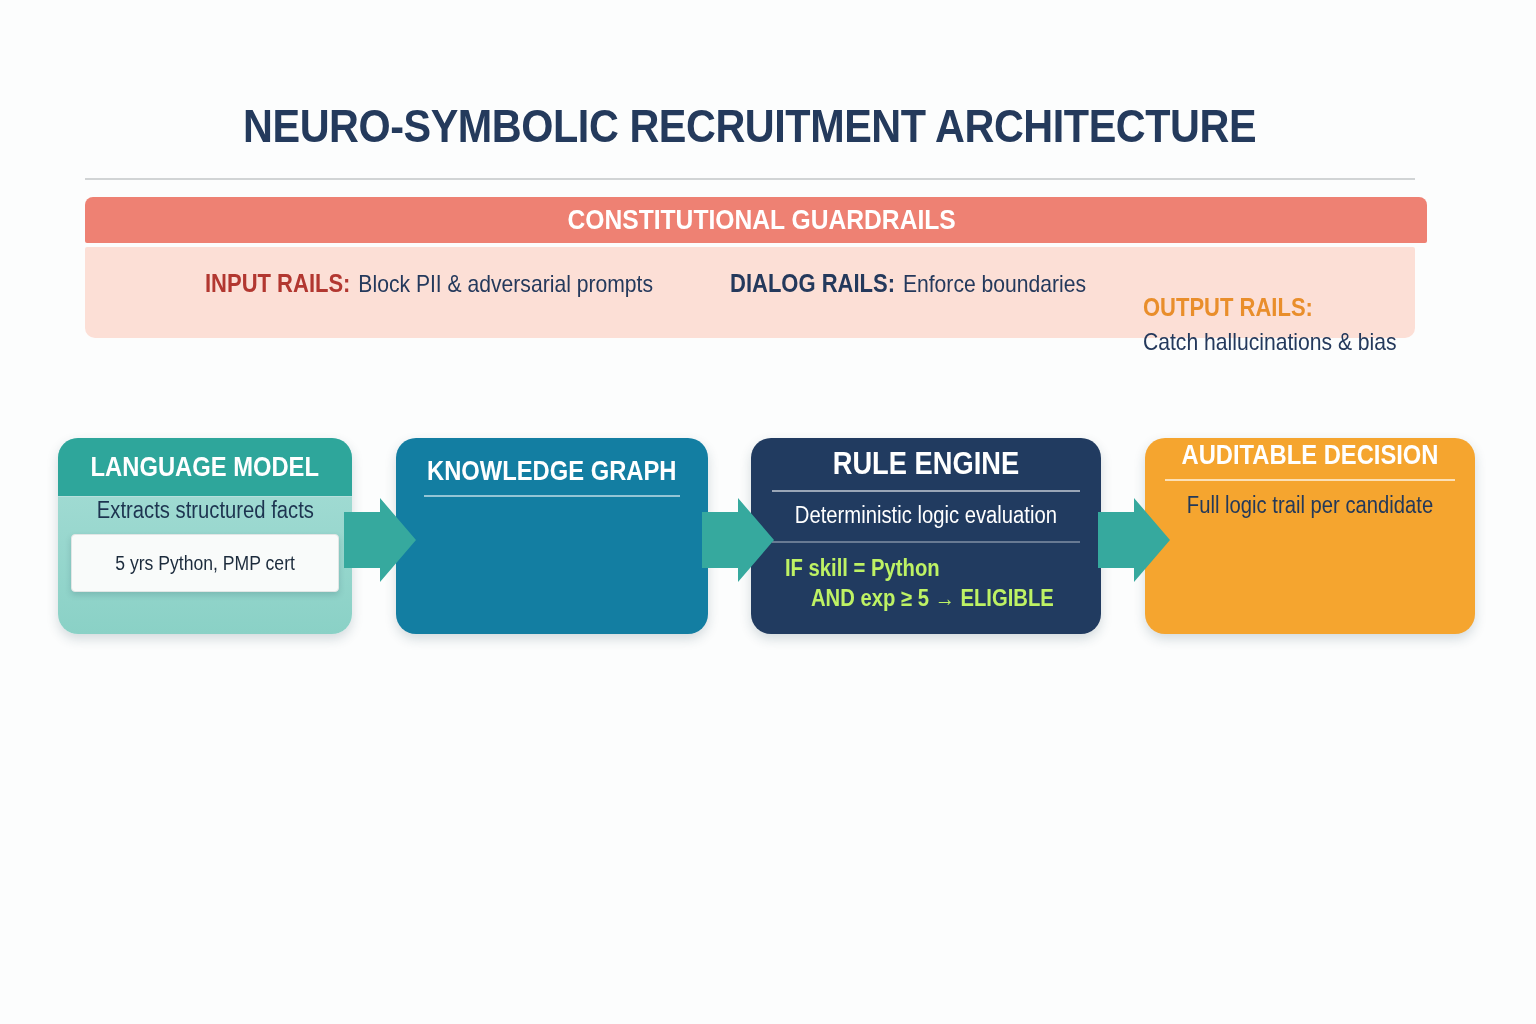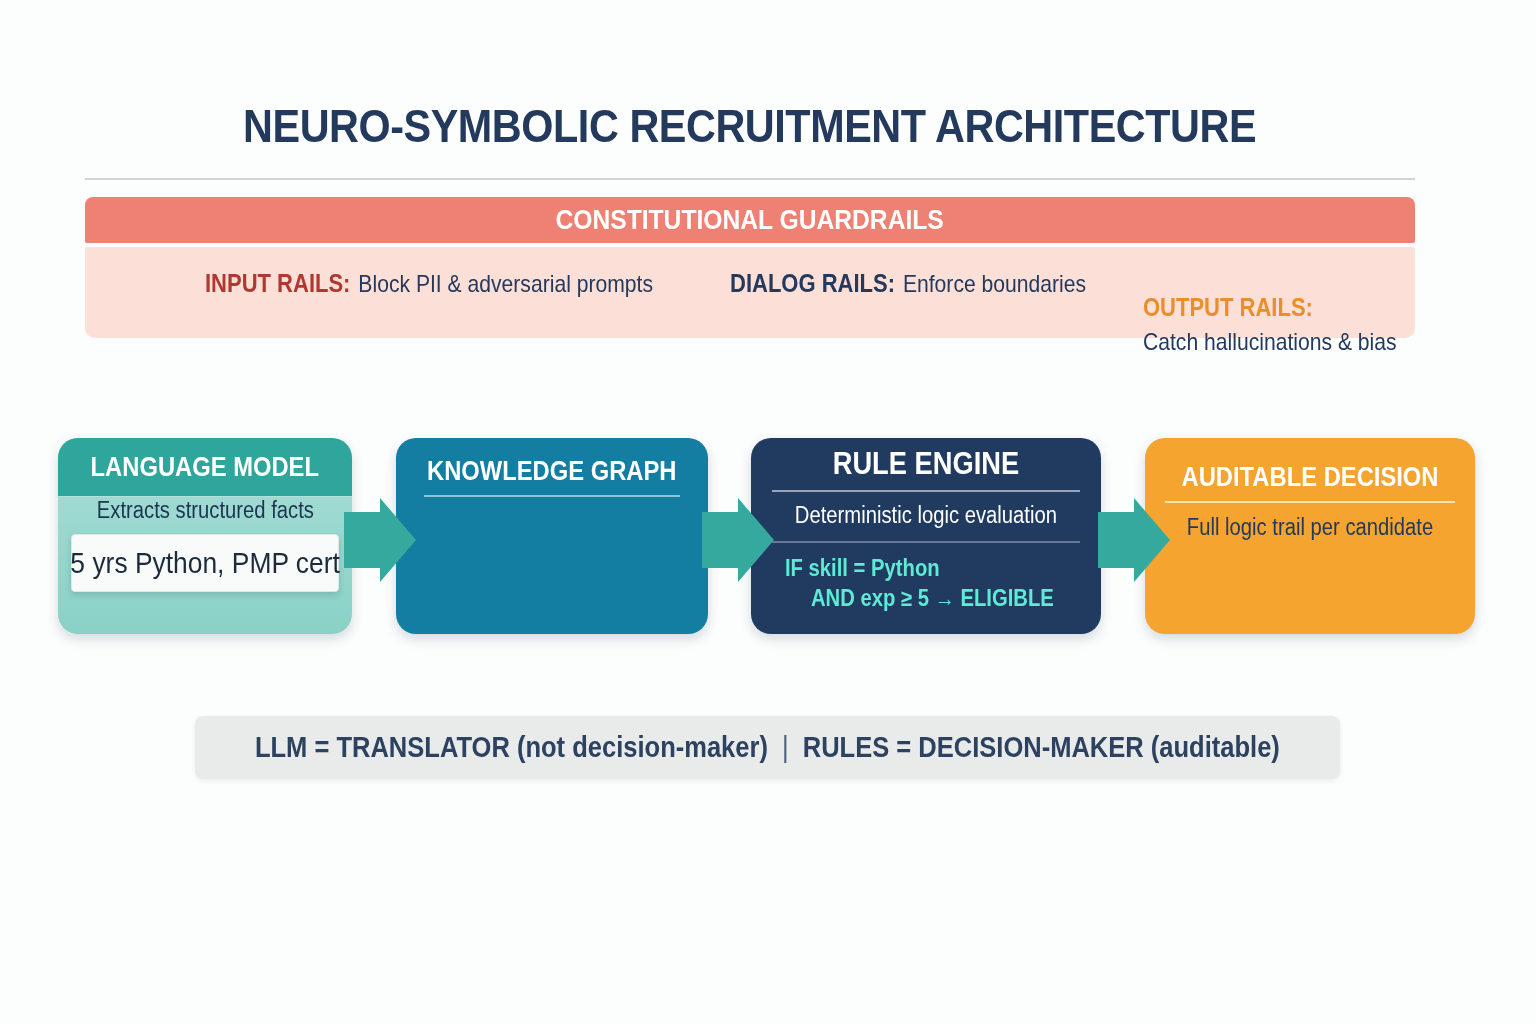--- a/index.html
+++ b/index.html
@@ -11,21 +11,21 @@
   
   .title{position:absolute;top:98px;left:85px;width:1330px;text-align:center;
          font-size:47px;font-weight:700;letter-spacing:-0.5px;color:#243a5c;}
 
   
   .top-divider{position:absolute;top:178px;left:85px;width:1330px;height:2px;background:#d1d4d5;}
 
   
   .banner{position:absolute;top:197px;left:85px;width:1330px;height:46px;background:#ee8173;
           border-radius:8px 8px 2px 2px;display:flex;align-items:center;justify-content:center;
-          color:#ffffff;font-size:28px;font-weight:700;}
+          color:#ffffff;font-size:28px;font-weight:700;padding-left:12px;}
   .rails-panel{position:absolute;top:247px;left:85px;width:1330px;height:91px;background:#fcdfd6;
           border-radius:2px 2px 10px 10px;}
   .rail{position:absolute;top:20px;font-size:24px;line-height:32px;}
   .rail b{font-weight:700;font-size:25px;margin-right:9px;}
   .rail .rail-text{color:#24395c;}
   .rail-input{left:120px;}  .rail-input b{color:#b23730;}
   .rail-dialog{left:645px;} .rail-dialog b{color:#24395c;}
   .rail-output{left:1058px;margin-top:24px;} .rail-output b{color:#e98e2b;}
   .rail-output .line2{display:block;margin-top:2px;}
 
@@ -34,35 +34,35 @@
         box-shadow:0 5px 12px rgba(30,60,80,0.18);}
   .fbox .btitle{font-weight:700;color:#fff;font-size:27px;text-align:center;}
   .bdivider{height:2px;margin:8px auto 0 auto;background:rgba(255,255,255,0.55);}
 
   .box-lm{left:58px;width:294px;background:linear-gradient(180deg,#a8ded7,#8ad1c6);}
   .box-lm .lm-header{height:58px;border-radius:20px 20px 0 0;background:#2ea69b;
         display:flex;align-items:center;justify-content:center;border-bottom:1px solid rgba(255,255,255,0.65);}
   .lm-sub{text-align:center;font-size:23px;color:#1d3450;}
   .lm-chip{margin:10px 13px 0 13px;height:56px;background:#f9fbfa;border:1px solid #e2e6e5;border-radius:4px;
         box-shadow:0 3px 6px rgba(30,60,80,0.18);display:flex;align-items:center;justify-content:center;
-        font-size:30px;color:#1c2b3c;}
+        font-size:20px;color:#1c2b3c;}
 
   .box-kg{left:396px;width:312px;background:#137ea2;padding-top:18px;box-sizing:border-box;}
   .box-kg .bdivider{width:82%;}
   .kg-sub{margin-top:11px;text-align:center;font-size:22px;color:#ffffff;}
 
   .box-re{left:751px;width:350px;background:#213b60;padding-top:8px;box-sizing:border-box;}
   .box-re .btitle{font-size:31px;}
   .box-re .bdivider{width:88%;}
   .re-sub{margin-top:10px;text-align:center;font-size:23px;color:#ffffff;}
   .re-div2{height:2px;width:88%;margin:12px auto 0 auto;background:rgba(255,255,255,0.32);}
-  .re-rules{margin:10px 0 0 34px;color:#5eead4;font-weight:700;font-size:23px;line-height:30px;}
+  .re-rules{margin:10px 0 0 34px;color:#bef264;font-weight:700;font-size:23px;line-height:30px;}
   .re-rules .indent{margin-left:26px;}
 
-  .box-ad{left:1145px;width:330px;background:#f5a52f;padding-top:24px;box-sizing:border-box;}
+  .box-ad{left:1145px;width:330px;background:#f5a52f;padding-top:2px;box-sizing:border-box;}
   .box-ad .bdivider{width:88%;background:rgba(255,255,255,0.65);}
   .ad-sub{margin-top:11px;text-align:center;font-size:23px;color:#23395a;}
 
   
   .flow-arrow{position:absolute;top:498px;width:72px;height:84px;z-index:3;}
   .arrow-1{left:344px;} .arrow-2{left:702px;} .arrow-3{left:1098px;}
 
   
   .footer-bar{position:absolute;top:716px;left:195px;width:1145px;height:63px;background:#e9ebeb;
         border-radius:8px;display:flex;align-items:center;justify-content:center;
@@ -144,19 +144,14 @@
   </svg>
 
   <div class="fbox box-ad">
     <div class="btitle"><span class="cond">AUDITABLE DECISION</span></div>
     <div class="bdivider"></div>
     <div class="ad-sub">
       <span class="cond">Full logic trail per candidate</span>
     </div>
   </div>
 
-  <div class="footer-bar">
-    <span class="cond">
-      <span>LLM = TRANSLATOR (not decision-maker)</span><span class="footer-sep">|</span><span>RULES = DECISION-MAKER (auditable)</span>
-    </span>
-  </div>
 
 </div>
 
 </body></html>

